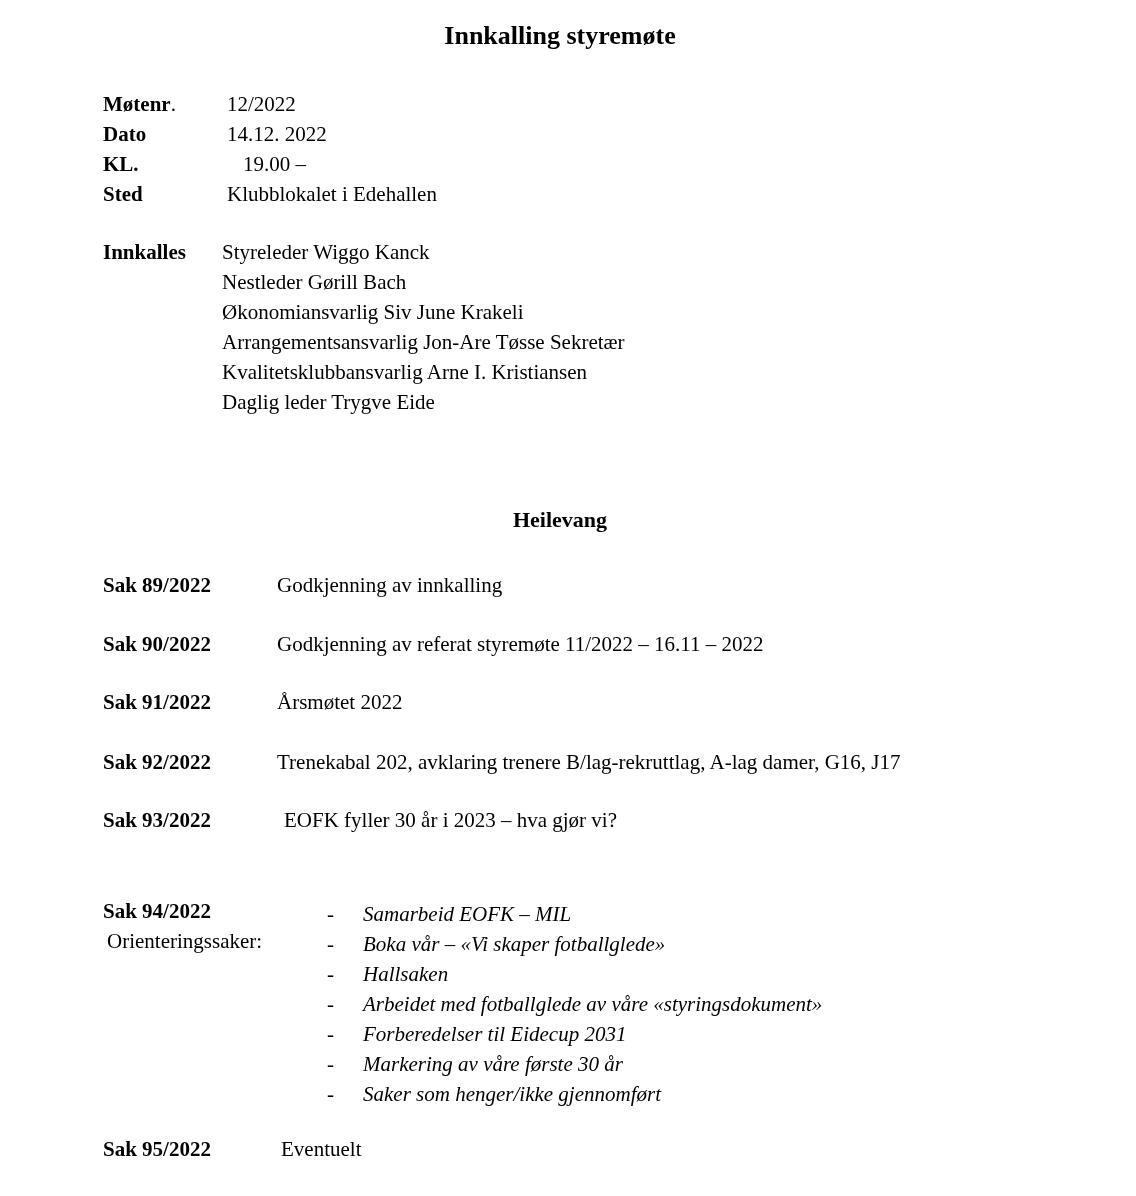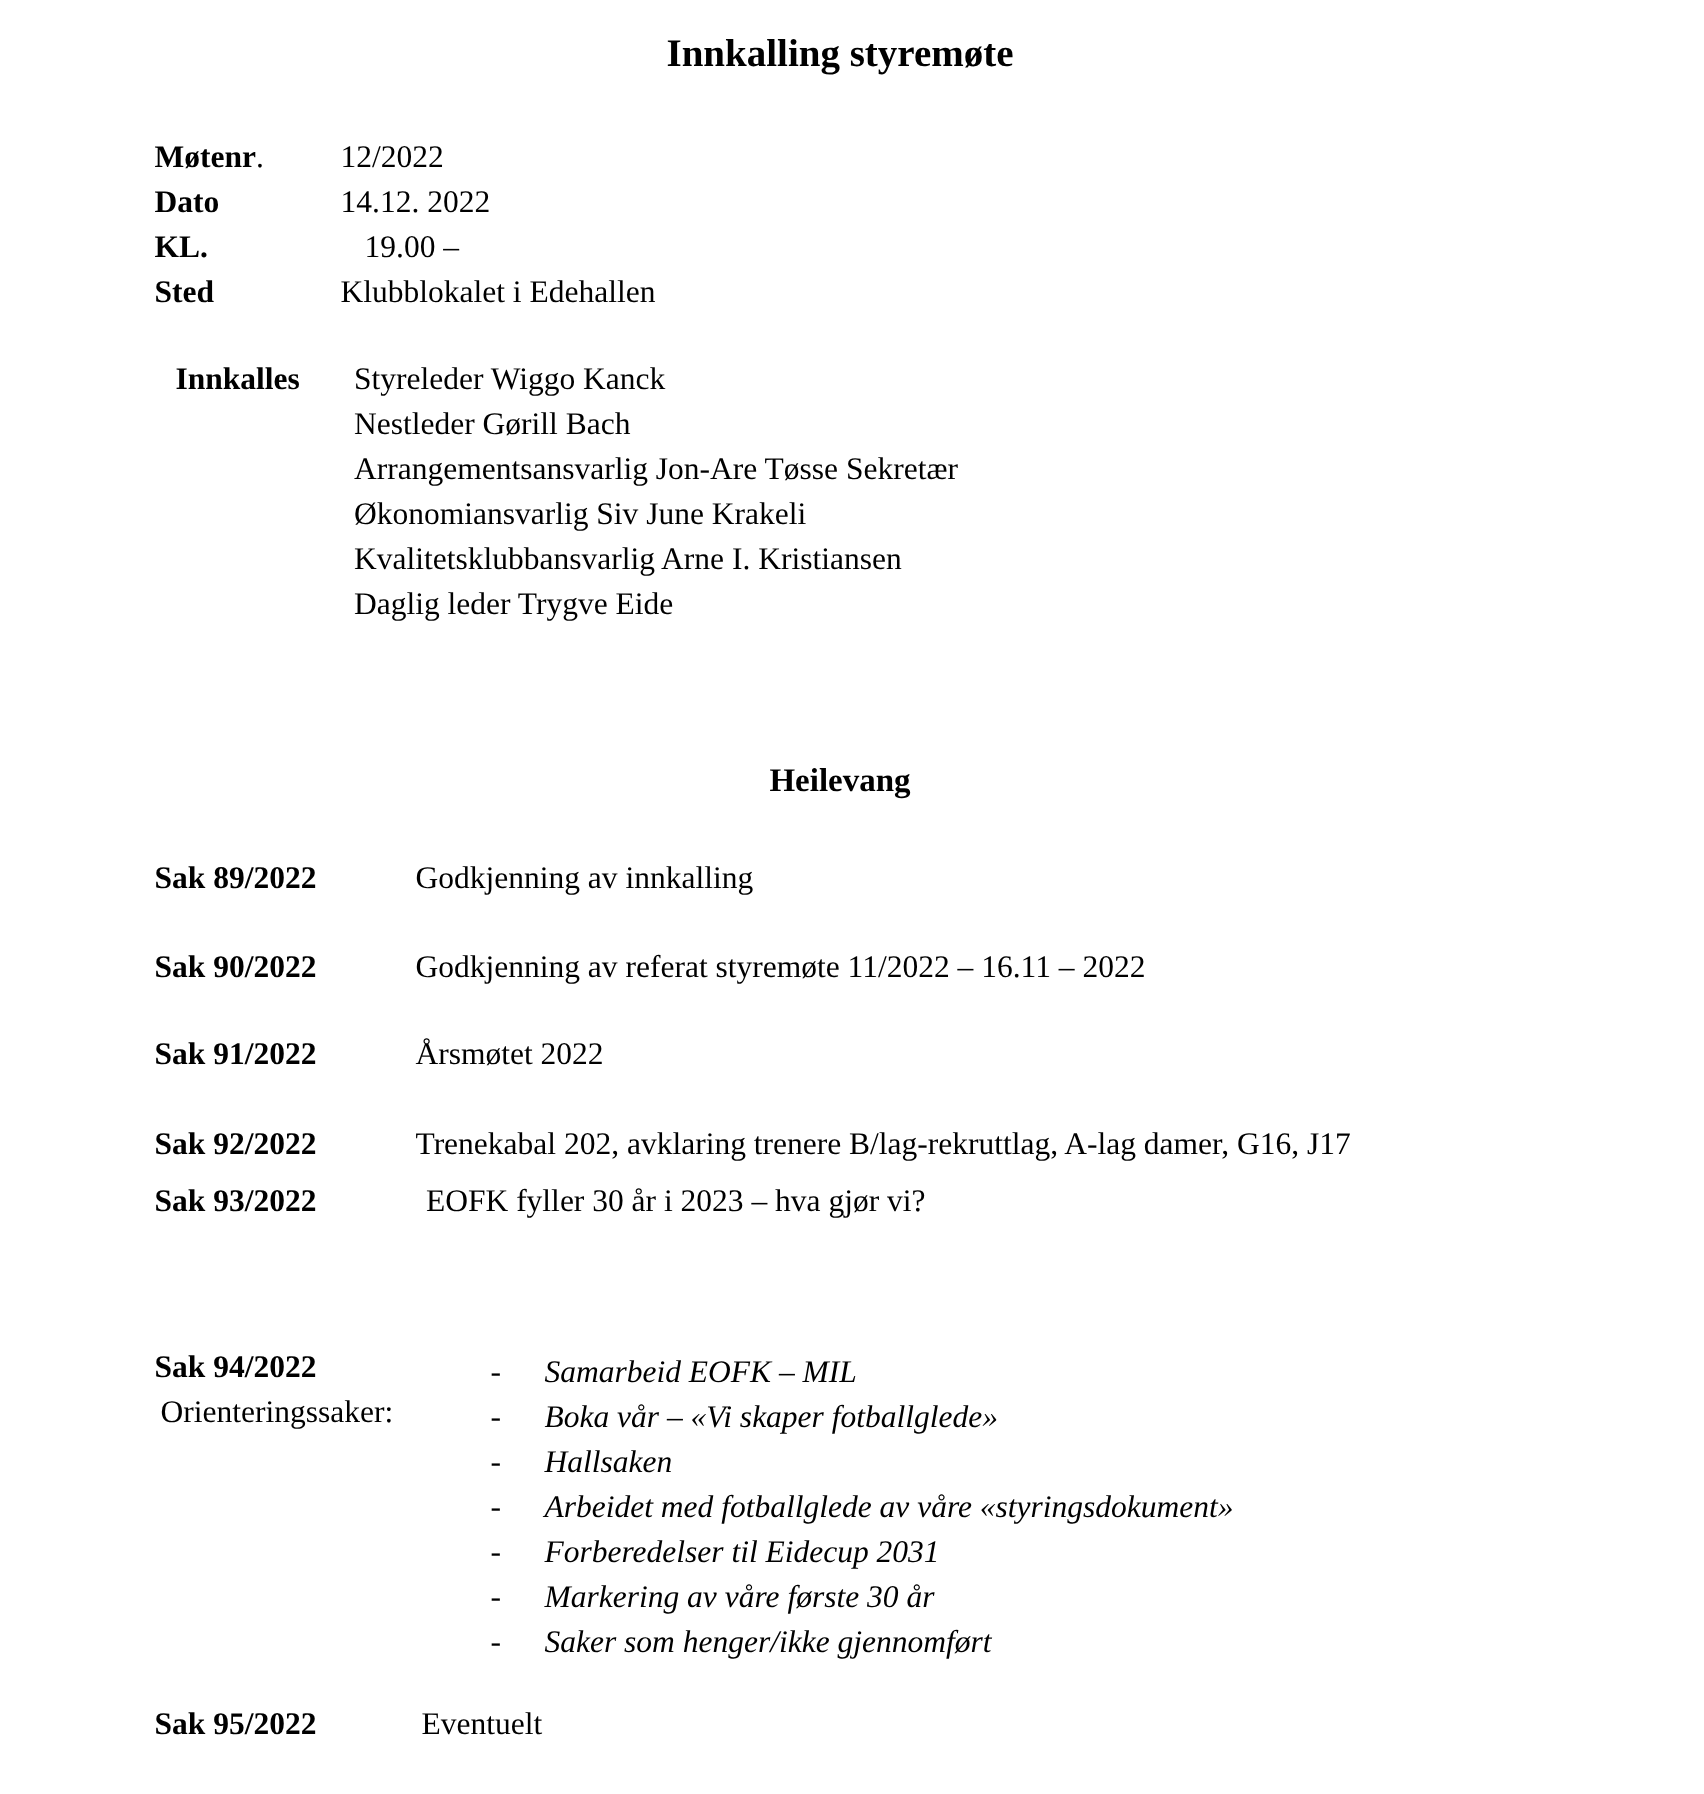--- a/index.html
+++ b/index.html
@@ -41,21 +41,21 @@
     font-weight: bold;
     flex-shrink: 0;
   }
   .meta-label .suffix { font-weight: normal; }
   .meta-value { white-space: pre; }
   .meta-value.indent { padding-left: 16px; }
   
   .invitees {
     position: absolute;
     top: 237px;
-    left: 117px;
+    left: 103px;
     display: flex;
     justify-content: flex-end;
   }
   .invitees-label {
     width: 119px;
     font-weight: bold;
     flex-shrink: 0;
   }
   .invitee-name { white-space: pre; }
   
@@ -81,21 +81,21 @@
     font-weight: bold;
     flex-shrink: 0;
   }
   .sak-desc { white-space: pre-wrap; }
   .sak-desc.pad-sm { padding-left: 7px; }
   .sak-desc.pad-xs { padding-left: 4px; }
   .sak-89 { top: 570px; }
   .sak-90 { top: 629px; }
   .sak-91 { top: 687px; }
   .sak-92 { top: 747px; }
-  .sak-93 { top: 785px; }
+  .sak-93 { top: 805px; }
   .sak-94 { top: 896px; flex-direction: column; }
   .sak-95 { top: 1134px; }
   .sub-items {
     position: absolute;
     top: 899px;
     left: 327px;
   }
   .sub-row { display: flex; font-style: italic; }
   .sub-dash {
     width: 36px;
@@ -127,22 +127,22 @@
       <span class="meta-label"><span>Sted</span><span class="suffix"></span></span>
       <span class="meta-value">Klubblokalet i Edehallen</span>
     </div>
   </div>
 
   <div class="invitees">
     <span class="invitees-label">Innkalles</span>
     <div class="invitees-names">
       <div class="invitee-name">Styreleder Wiggo Kanck</div>
       <div class="invitee-name">Nestleder Gørill Bach</div>
+      <div class="invitee-name">Økonomiansvarlig Siv June Krakeli</div>
       <div class="invitee-name">Arrangementsansvarlig Jon-Are Tøsse Sekretær</div>
-      <div class="invitee-name">Økonomiansvarlig Siv June Krakeli</div>
       <div class="invitee-name">Kvalitetsklubbansvarlig Arne I. Kristiansen</div>
       <div class="invitee-name">Daglig leder Trygve Eide</div>
     </div>
   </div>
 
   <h2 class="agenda-heading">Heilevang</h2>
 
   <div class="sak-row sak-89">
     <span class="sak-number">Sak 89/2022</span>
     <span class="sak-desc">Godkjenning av innkalling</span>

